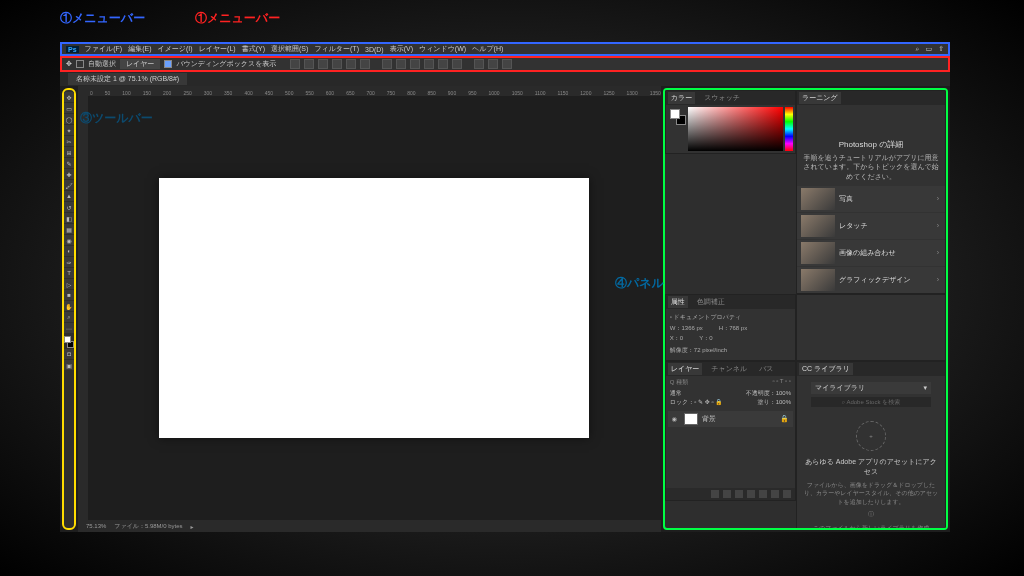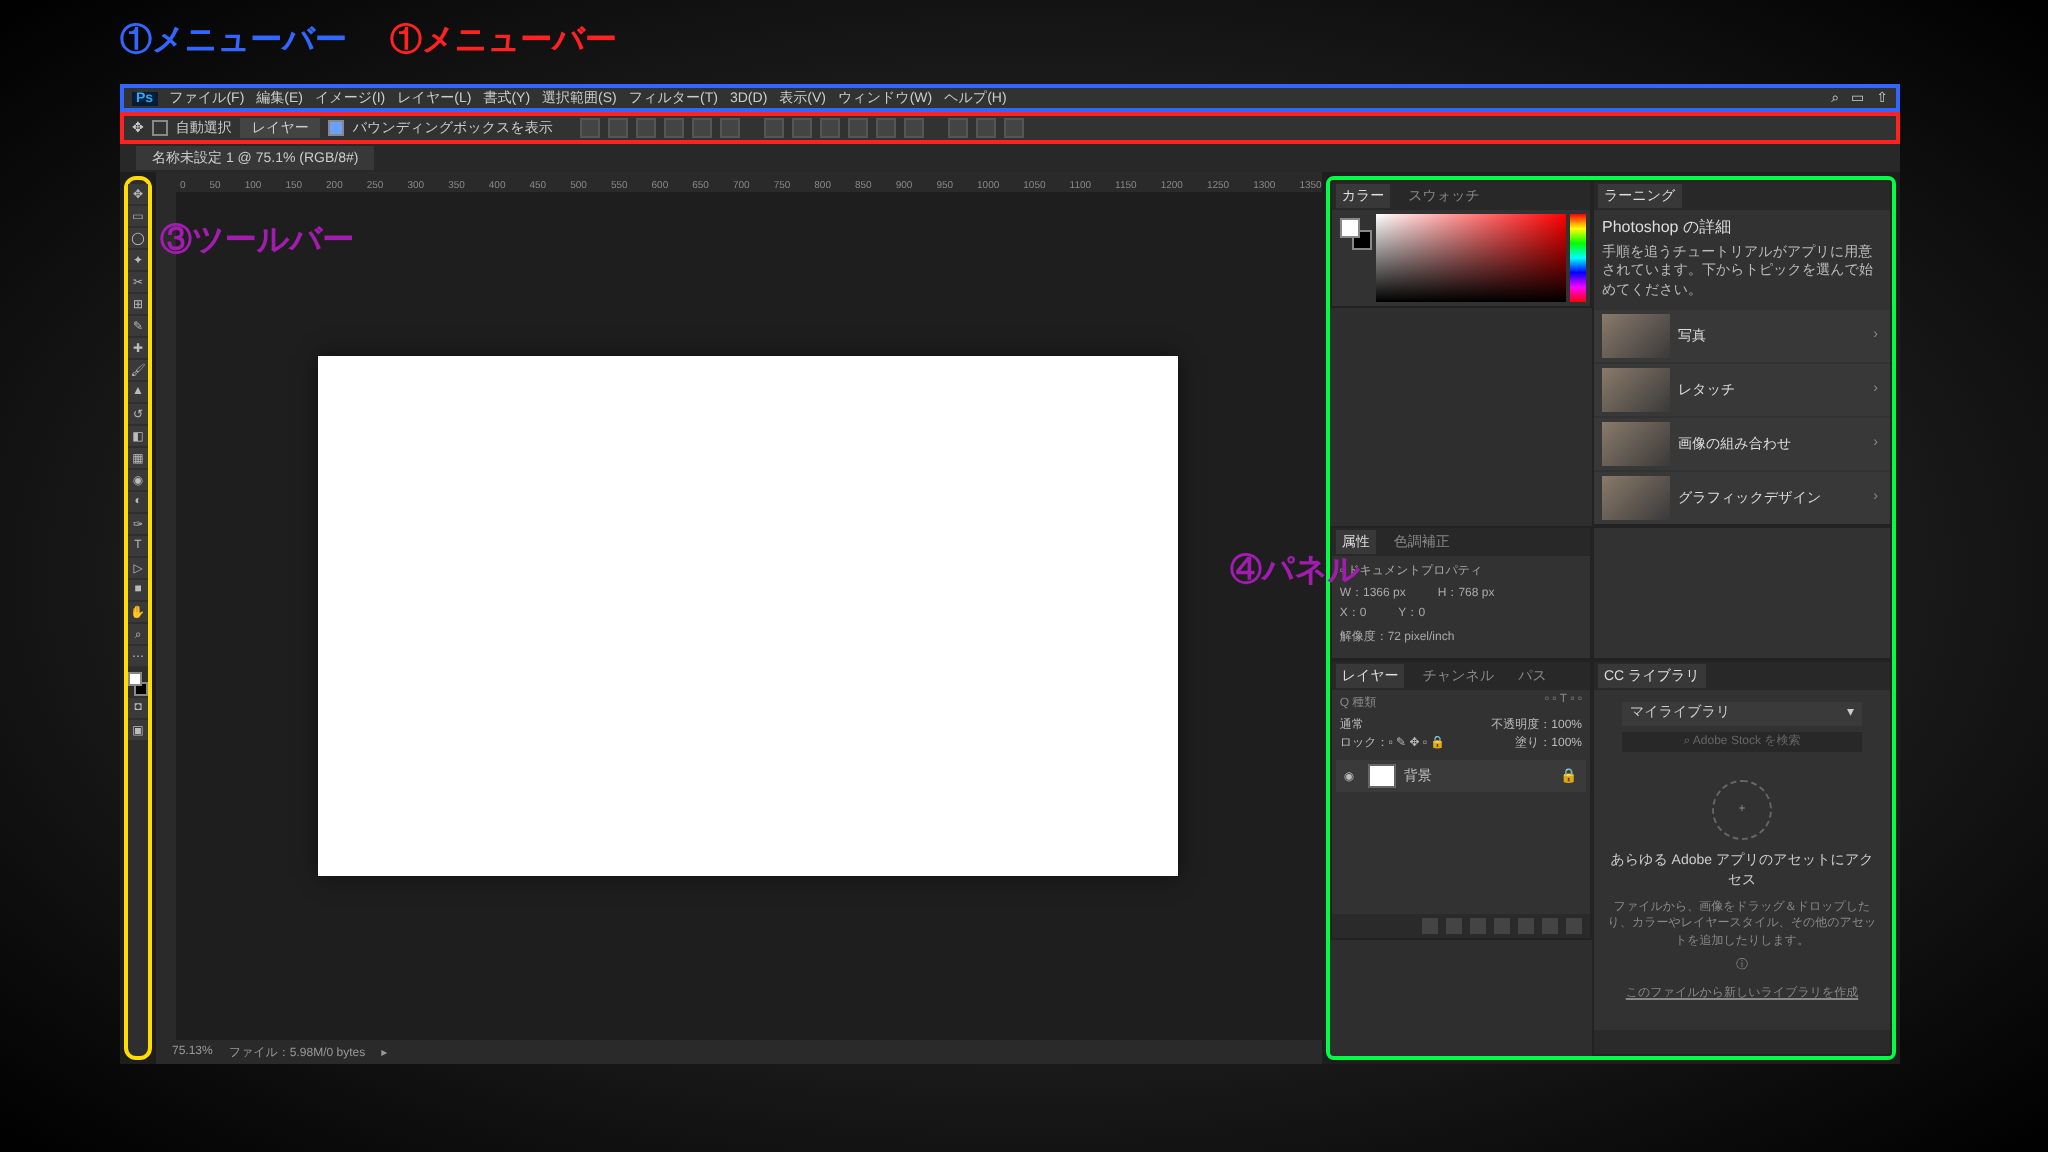--- a/index.html
+++ b/index.html
@@ -1,24 +1,24 @@
 <!DOCTYPE html>
 <html><head>
 <meta charset="utf-8">
 <style>
 * { margin: 0; padding: 0; box-sizing: border-box; font-family: sans-serif; }
 body { background: radial-gradient(ellipse at center, #4a4a4a 0%, #1a1a1a 60%, #000 100%); width: 1024px; height: 576px; overflow: hidden; position: relative; }
 .app { position: absolute; left: 60px; top: 42px; width: 890px; height: 490px; background: #2e2e2e; display: flex; flex-direction: column; }
 
 
-.anno { position: absolute; font-size: 16px; font-weight: bold; z-index: 100; pointer-events: none; }
+.anno { position: absolute; font-size: 12px; font-weight: bold; z-index: 100; pointer-events: none; }
 .anno-1 { color: #3366ff; left: 60px; top: 10px; }
 .anno-2 { color: #ff2222; left: 195px; top: 10px; }
-.anno-3 { color: #a21caf; left: 80px; top: 110px; }
-.anno-4 { color: #a21caf; left: 615px; top: 275px; }
+.anno-3 { color: #0c4a6e; left: 80px; top: 110px; }
+.anno-4 { color: #0369a1; left: 615px; top: 275px; }
 
 
 .menubar { background: #323232; height: 14px; border: 2px solid #3366ff; display: flex; align-items: center; font-size: 7px; color: #ccc; padding: 0 4px; gap: 6px; }
 .menubar span { cursor: default; white-space: nowrap; }
 
 
 .options { background: #323232; height: 16px; border: 2px solid #ff2222; display: flex; align-items: center; font-size: 7px; color: #ccc; padding: 0 4px; gap: 4px; }
 .opt-btn { width: 10px; height: 10px; background: #444; border: 1px solid #555; }
 .opt-cb { width: 8px; height: 8px; border: 1px solid #888; background: #333; }
 
@@ -60,21 +60,21 @@
 .color-body { display: flex; height: 48px; padding: 2px; gap: 2px; }
 .color-sw { width: 18px; position: relative; }
 .cfg { width: 10px; height: 10px; background: #fff; border: 1px solid #888; position: absolute; top: 2px; left: 2px; z-index: 2; }
 .cbg { width: 10px; height: 10px; background: #000; border: 1px solid #888; position: absolute; top: 8px; left: 8px; }
 .gradient { flex: 1; background: linear-gradient(to right, #fff, #f00); position: relative; }
 .gradient::after { content:''; position: absolute; inset:0; background: linear-gradient(to bottom, transparent, #000); }
 .hue { width: 8px; background: linear-gradient(to bottom, #f00, #ff0, #0f0, #0ff, #00f, #f0f, #f00); }
 
 
 .learn-panel { width: 150px; display: flex; flex-direction: column; }
-.learn-body { padding: 4px; text-align: left; font-size: 7px; line-height: 1.3; }
+.learn-body { padding: 4px; text-align: center; font-size: 7px; line-height: 1.3; margin-top: 31px; }
 .learn-title { font-size: 8px; margin-bottom: 3px; color: #ddd; }
 .learn-list { display: flex; flex-direction: column; }
 .learn-item { display: flex; align-items: center; height: 26px; background: #383838; margin-top: 1px; cursor: pointer; }
 .learn-thumb { width: 34px; height: 22px; background: linear-gradient(135deg,#8a7a6a,#3a3a3a); margin: 0 4px; }
 .learn-label { flex: 1; font-size: 7px; color: #ddd; }
 .learn-chev { padding: 0 6px; color: #888; }
 
 
 .props-panel { flex: 1; font-size: 6px; }
 .props-body { padding: 4px; line-height: 1.6; color: #aaa; }

